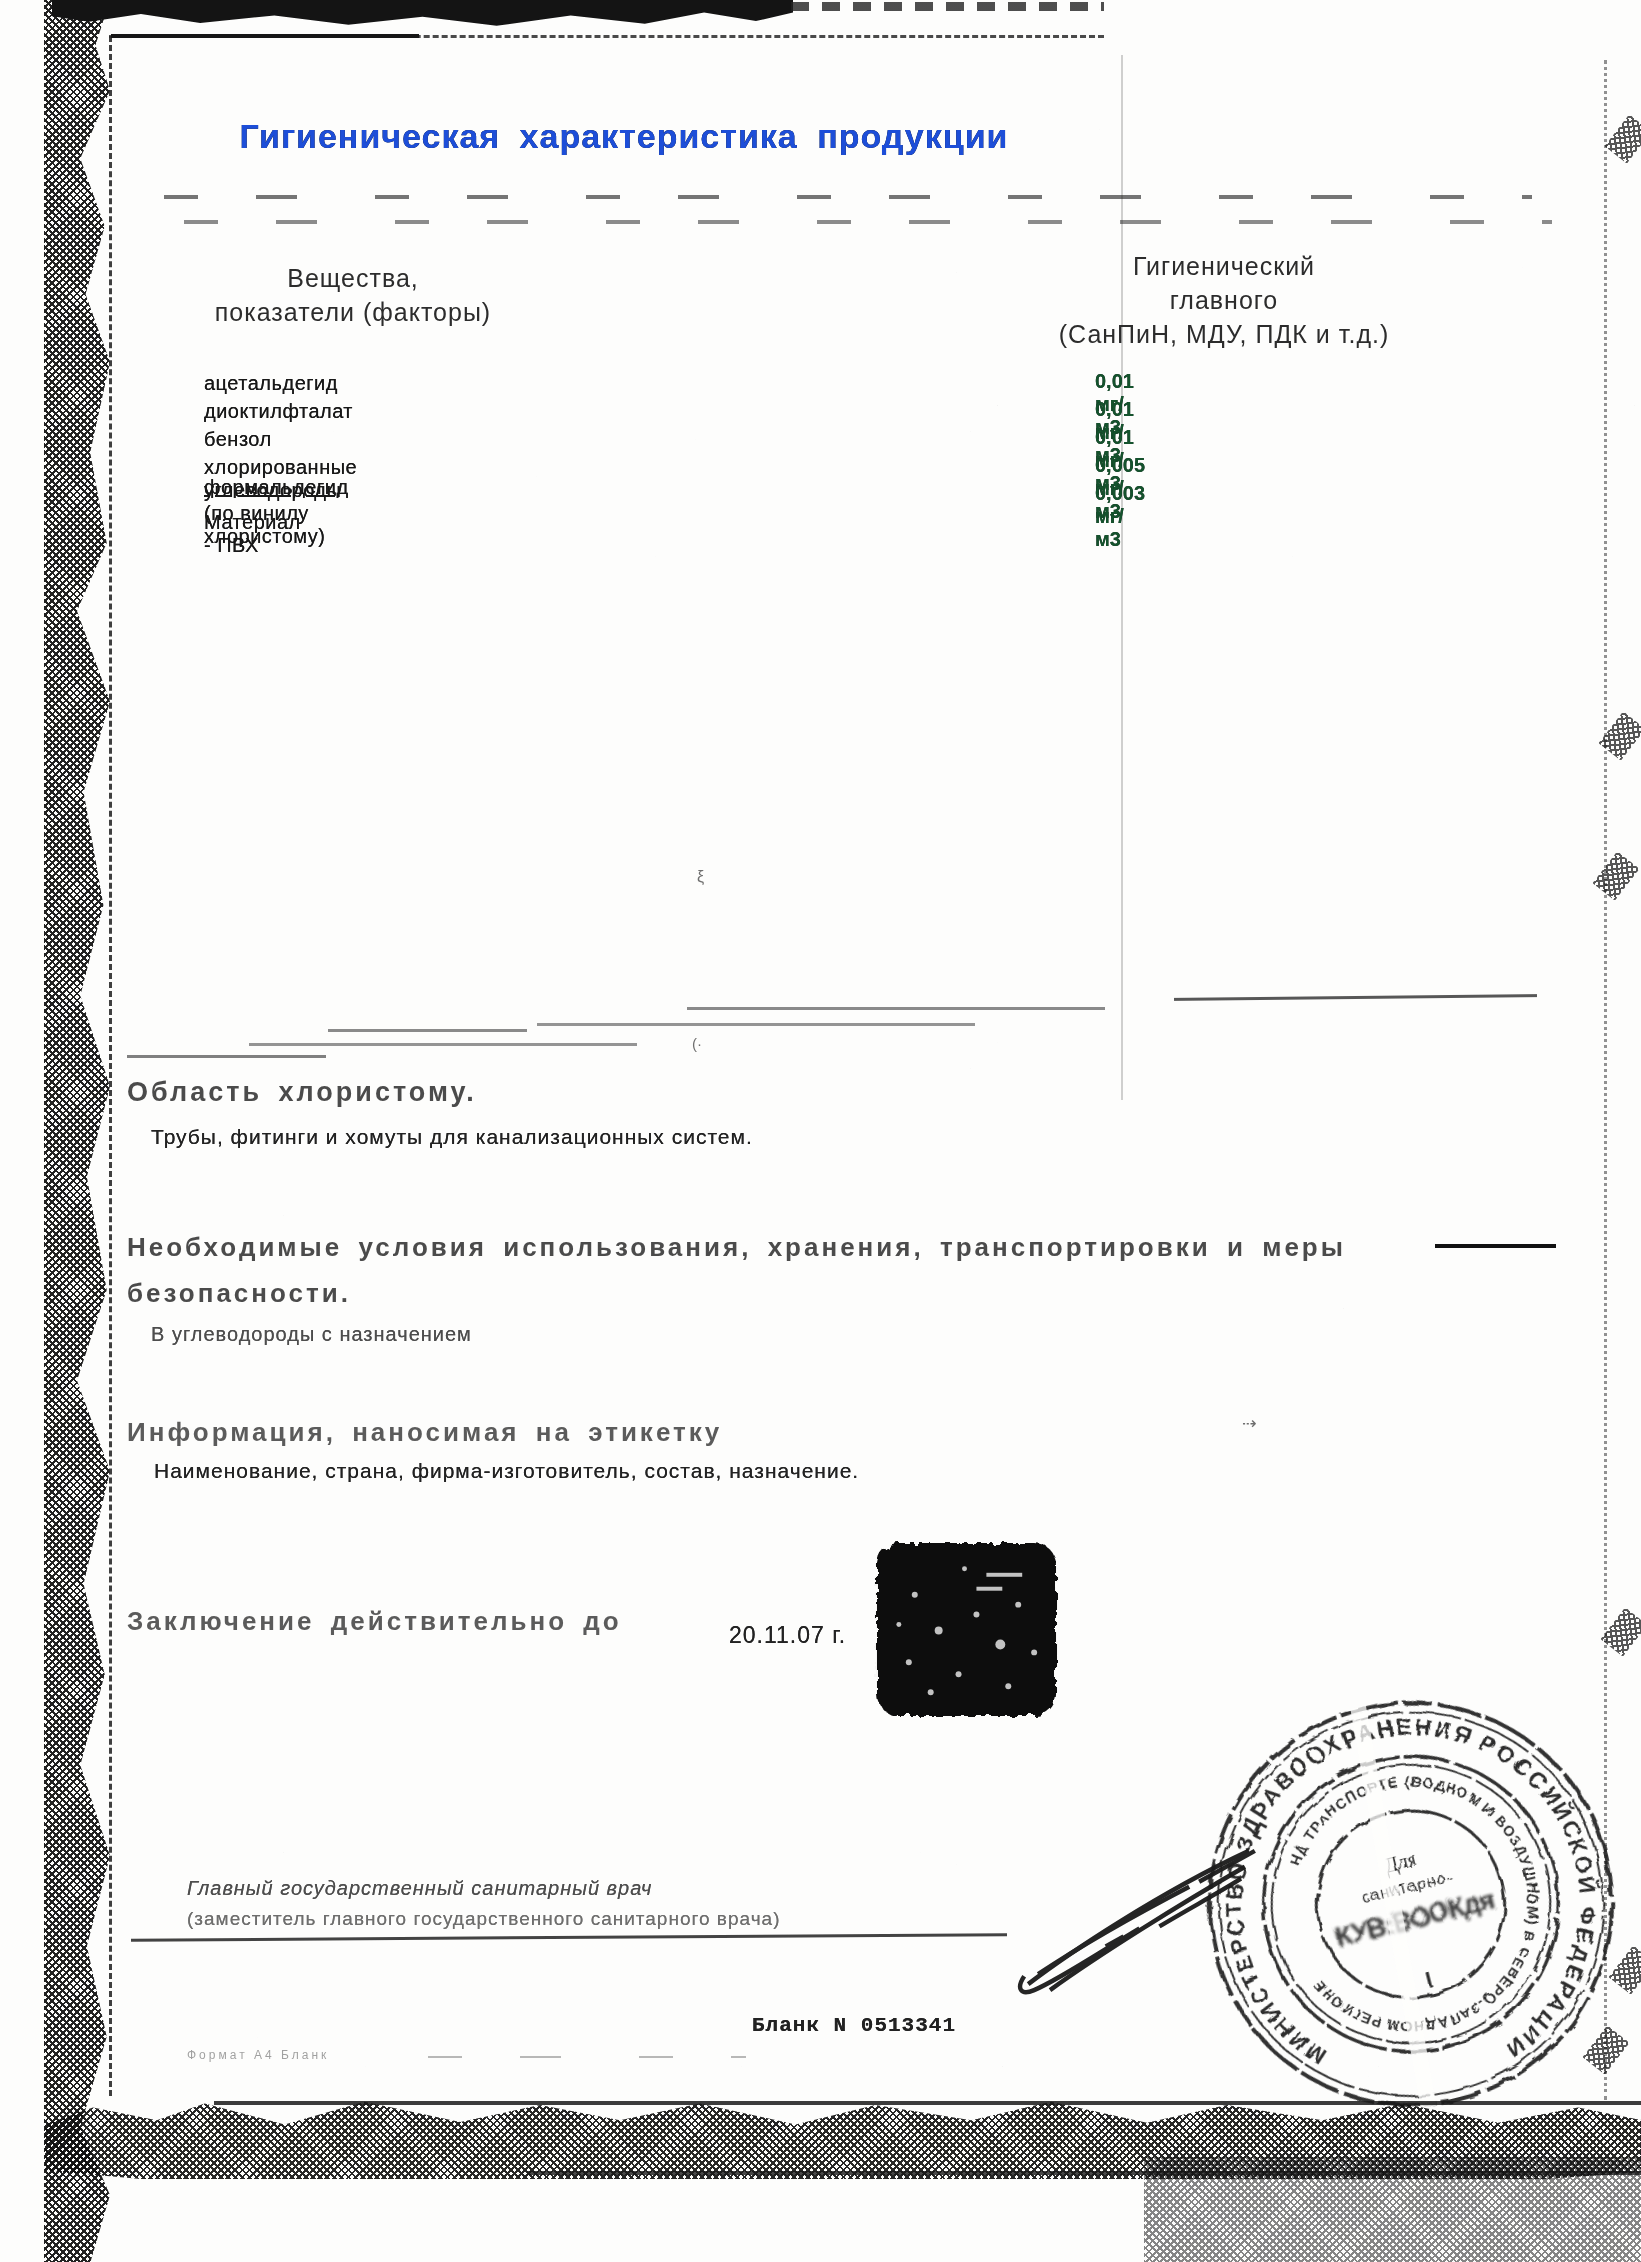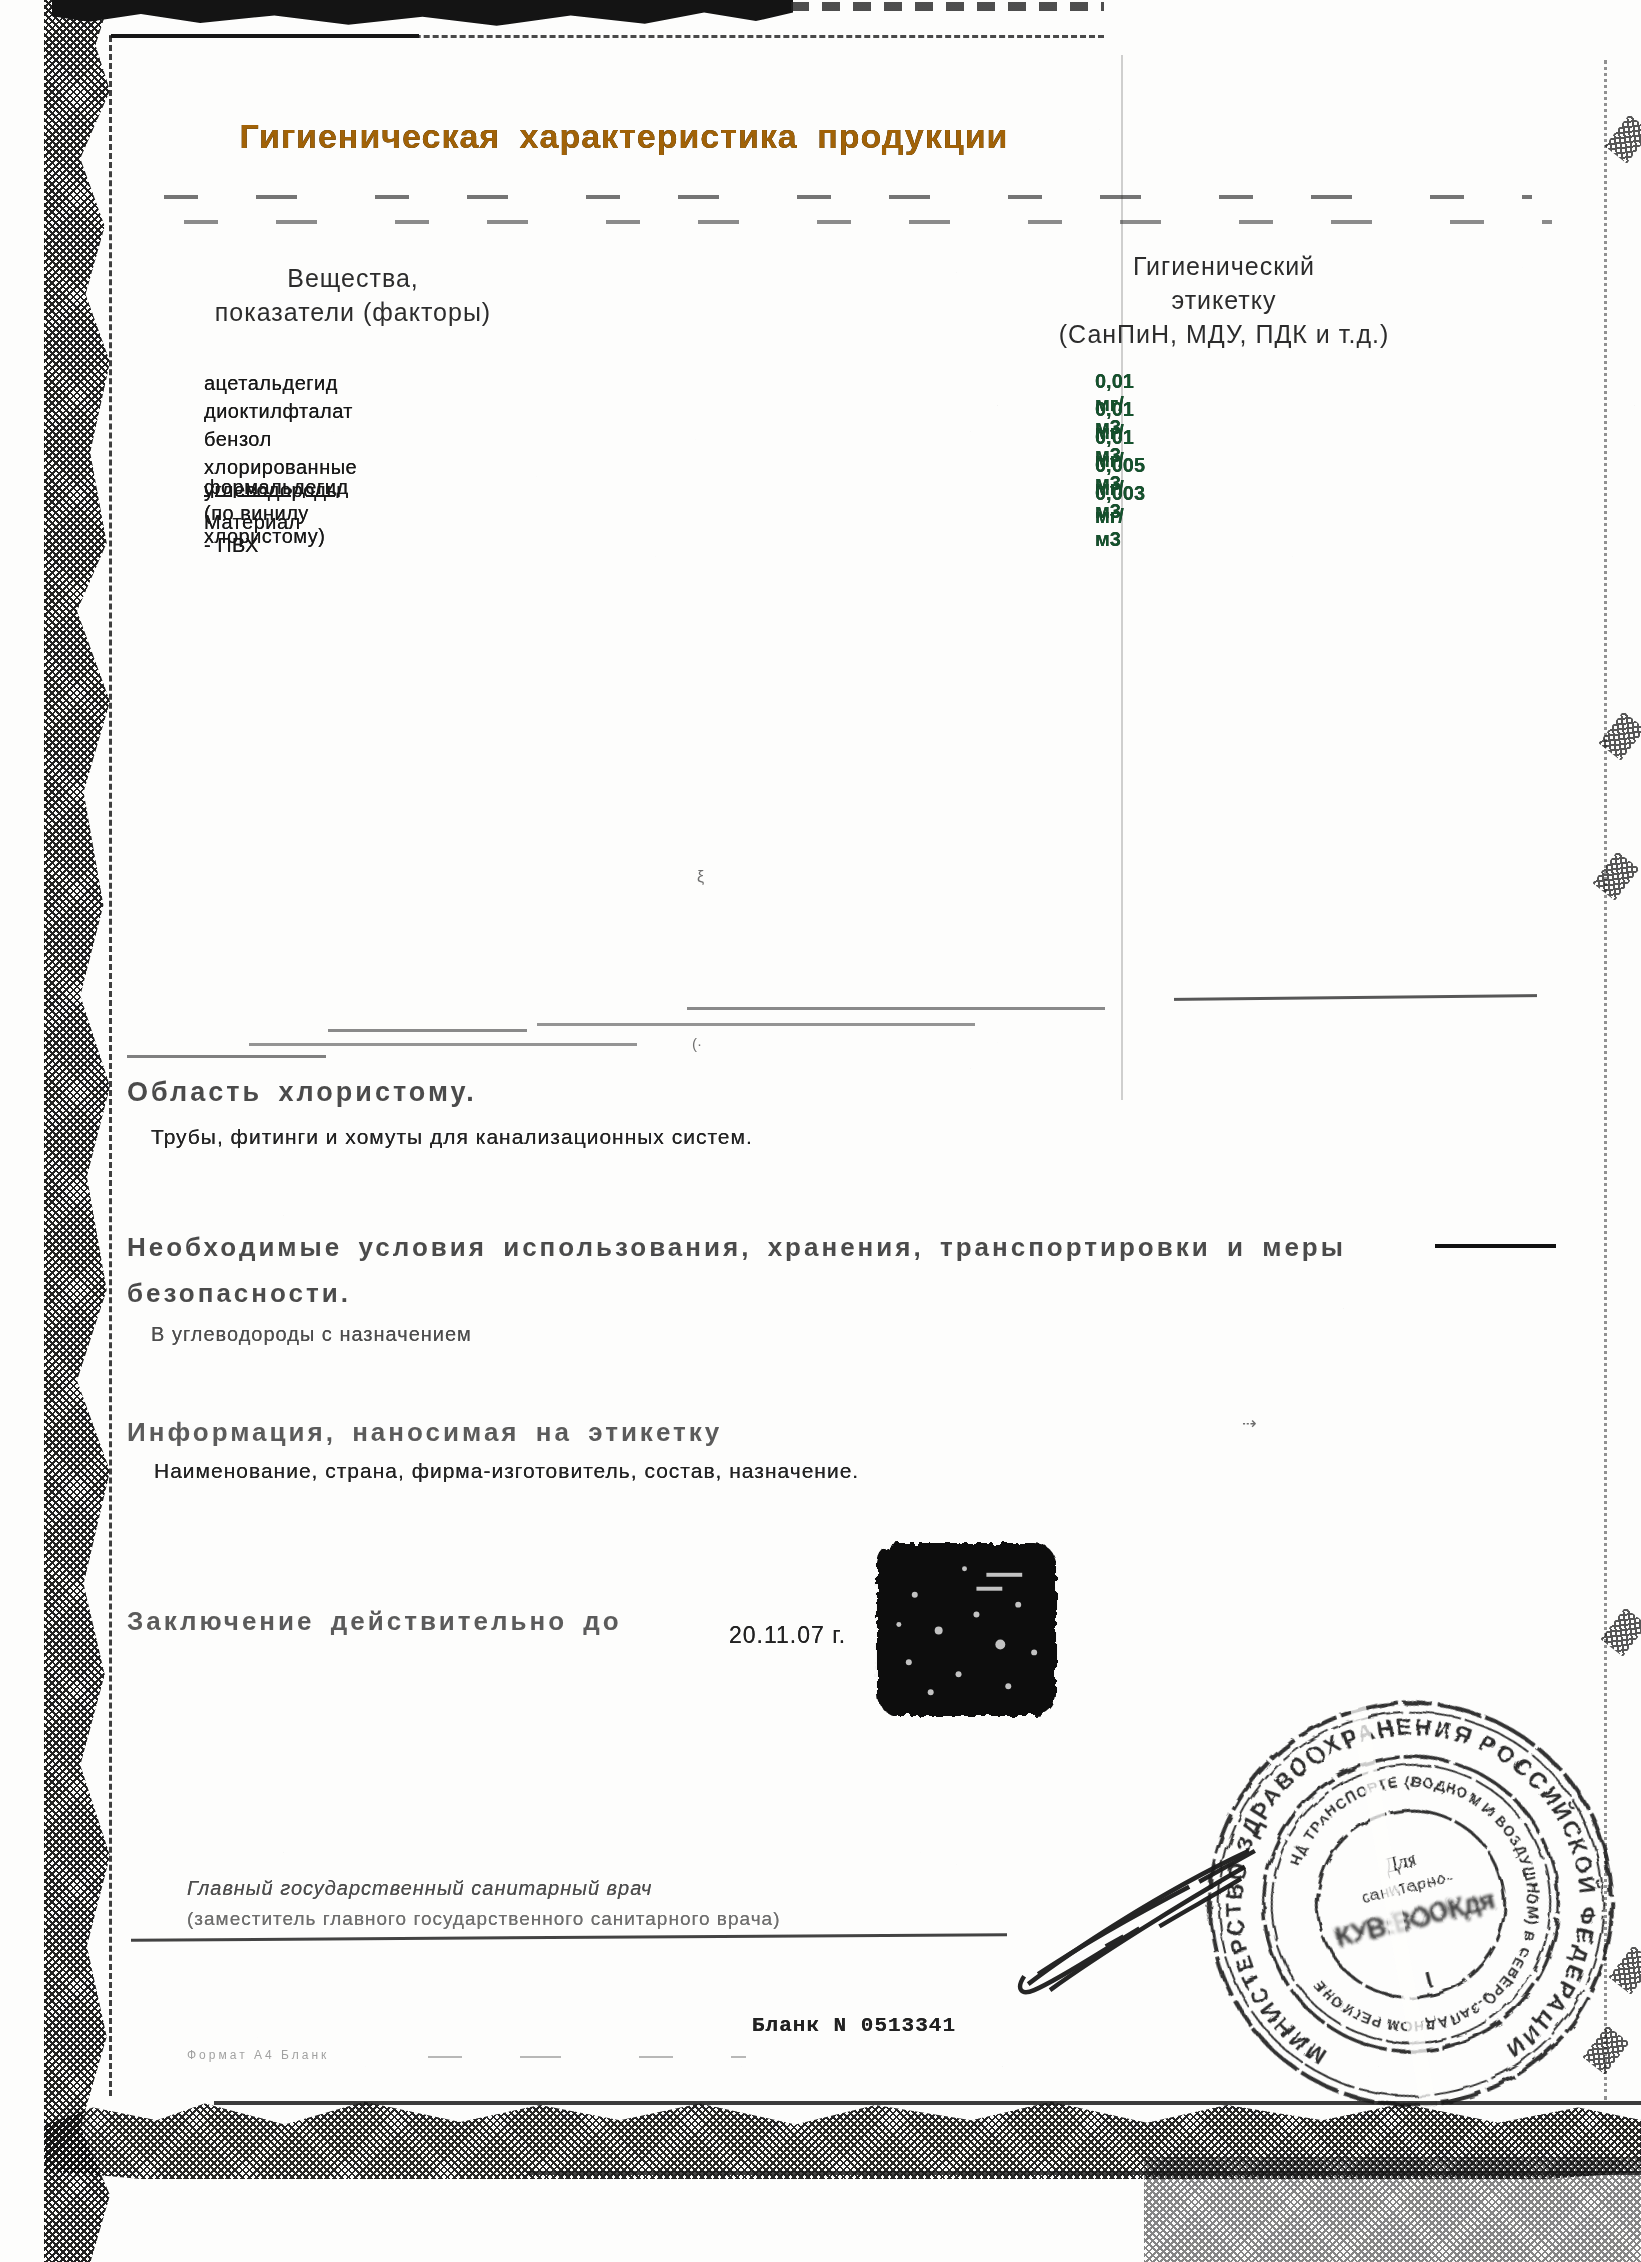--- a/index.html
+++ b/index.html
@@ -22,21 +22,21 @@
   .vline-mid{left:1121px;top:55px;width:2px;height:1045px;background:#8a8a8a;opacity:.4;}
   .vline-right{left:1604px;top:60px;height:2040px;width:0;border-left:3px dotted #3a3a3a;opacity:.55;}
   .rblob{width:28px;height:40px;opacity:.7;transform:rotate(38deg);}
   .dashrow{height:4px;filter:blur(0.4px);opacity:.6;
      background:repeating-linear-gradient(90deg,#1c1c1c 0 34px,transparent 34px 92px,#1c1c1c 92px 133px,transparent 133px 211px);}
   .smudge{background:#2e2e2e;filter:blur(0.5px);height:3px;}
   .bottom-band{left:45px;top:2095px;width:1597px;height:84px;opacity:.9;
      clip-path:polygon(0% 35%,3% 15%,7% 30%,10% 10%,15% 35%,20% 8%,26% 32%,31% 12%,36% 30%,41% 10%,47% 35%,52% 12%,58% 30%,63% 8%,69% 33%,74% 12%,80% 30%,85% 10%,91% 33%,96% 15%,100% 30%,100% 92%,94% 100%,6% 100%,0% 90%);}
   .corner-noise{left:1144px;top:2157px;width:498px;height:105px;opacity:.5;}
   
-  .title{font-size:34px;font-weight:700;letter-spacing:1px;word-spacing:9px;color:#a16207;
+  .title{font-size:34px;font-weight:700;letter-spacing:1px;word-spacing:9px;color:#1d4ed8;
          text-shadow:0 0 0.6px #000;}
   .colhead{font-size:25px;color:#2c2c2c;text-align:center;line-height:34px;letter-spacing:1px;
            filter:blur(0.2px);}
   .sub{font-size:20px;color:#181818;letter-spacing:0.5px;text-shadow:0 0 0.5px #222;}
   .norm{font-size:20px;font-weight:600;color:#14532d;text-shadow:0 0 0.5px #222;}
   .h-scan{font-size:27px;font-weight:600;color:#333;letter-spacing:3px;word-spacing:6px;
           filter:blur(0.3px);opacity:.88;}
   .body-scan{font-size:21px;color:#222;letter-spacing:1px;text-shadow:0 0 0.4px #333;}
   .faint{filter:blur(0.4px);opacity:.8;}
   .fineprint{font-size:12px;color:#555;letter-spacing:3px;opacity:.55;filter:blur(0.3px);}
@@ -67,21 +67,21 @@
 
   <div class="abs dashrow" style="left:164px;top:195px;width:1368px;"></div>
   <div class="abs dashrow" style="left:184px;top:220px;width:1368px;opacity:.5;"></div>
 
   <div class="abs colhead" style="left:189px;top:261px;width:328px;">
     <div>Вещества,</div>
     <div>показатели  (факторы)</div>
   </div>
   <div class="abs colhead" style="left:995px;top:249px;width:458px;">
     <div>Гигиенический</div>
-    <div>этикетку</div>
+    <div>главного</div>
     <div>(СанПиН,  МДУ,  ПДК  и  т.д.)</div>
   </div>
 
   <div class="abs" style="left:0;top:0;">
     <div class="abs sub" style="left:204px;top:372px;">ацетальдегид</div>
     <div class="abs norm" style="left:1095px;top:370px;">0,01 мг/м3</div>
     <div class="abs sub" style="left:204px;top:400px;">диоктилфталат</div>
     <div class="abs norm" style="left:1095px;top:398px;">0,01 мг/м3</div>
     <div class="abs sub" style="left:204px;top:428px;">бензол</div>
     <div class="abs norm" style="left:1095px;top:426px;">0,01 мг/м3</div>

